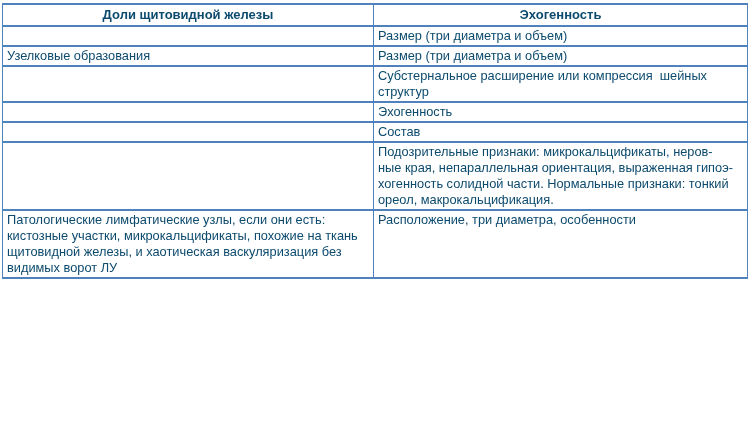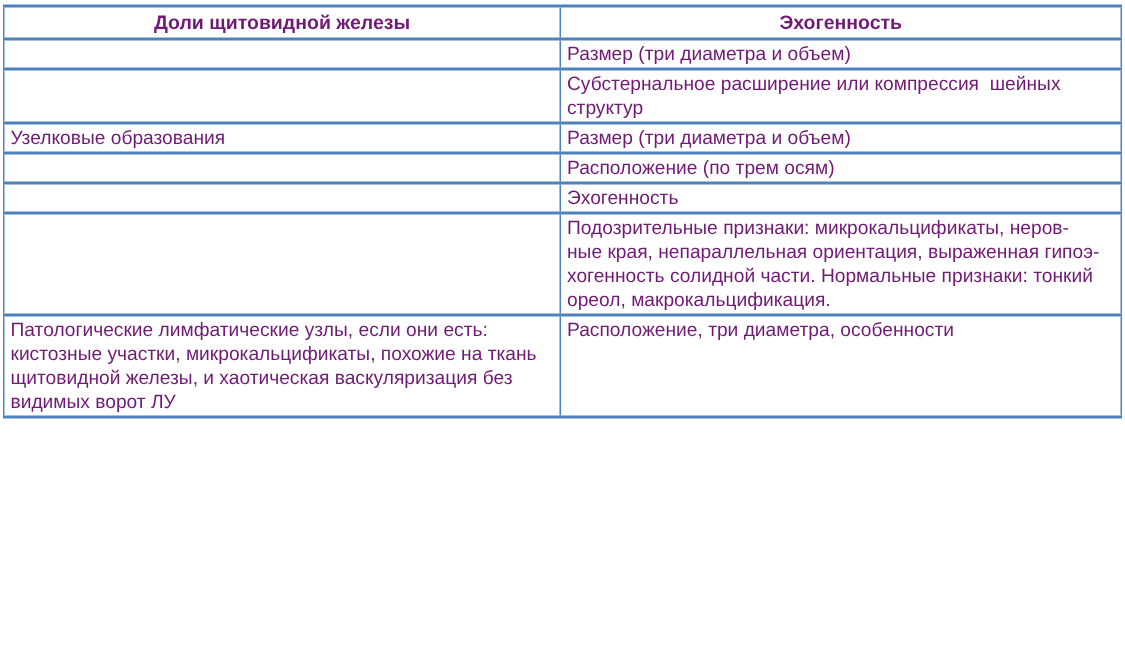--- a/index.html
+++ b/index.html
@@ -23,21 +23,21 @@
   table.report th,
   table.report td {
     border-style: solid;
     border-color: #4f81bd;
     border-width: 2px 1px;   
     vertical-align: top;
     text-align: left;
     padding: 1px 4px;
     font-size: 12.8px;
     line-height: 16px;
-    color: #701a75;
+    color: #0c4a6e;
     white-space: pre-wrap;
     overflow: hidden;
   }
   table.report th {
     text-align: center;
     font-weight: bold;
     font-size: 13px;
     padding: 2px 4px;
     white-space: nowrap;
   }
@@ -57,35 +57,35 @@
       <th>Доли щитовидной железы</th>
       <th>Эхогенность</th>
     </tr>
   </thead>
   <tbody>
     <tr>
       <td></td>
       <td>Размер (три диаметра и объем)</td>
     </tr>
     <tr>
+      <td>Узелковые образования</td>
+      <td>Размер (три диаметра и объем)</td>
+    </tr>
+    <tr>
       <td></td>
       <td>Субстернальное расширение или компрессия  шейных
 структур</td>
     </tr>
     <tr>
-      <td>Узелковые образования</td>
-      <td>Размер (три диаметра и объем)</td>
+      <td></td>
+      <td>Эхогенность</td>
     </tr>
     <tr>
       <td></td>
-      <td>Расположение (по трем осям)</td>
-    </tr>
-    <tr>
-      <td></td>
-      <td>Эхогенность</td>
+      <td>Состав</td>
     </tr>
     <tr>
       <td></td>
       <td>Подозрительные признаки: микрокальцификаты, неров-
 ные края, непараллельная ориентация, выраженная гипоэ-
 хогенность солидной части. Нормальные признаки: тонкий
 ореол, макрокальцификация.</td>
     </tr>
     <tr>
       <td>Патологические лимфатические узлы, если они есть:

